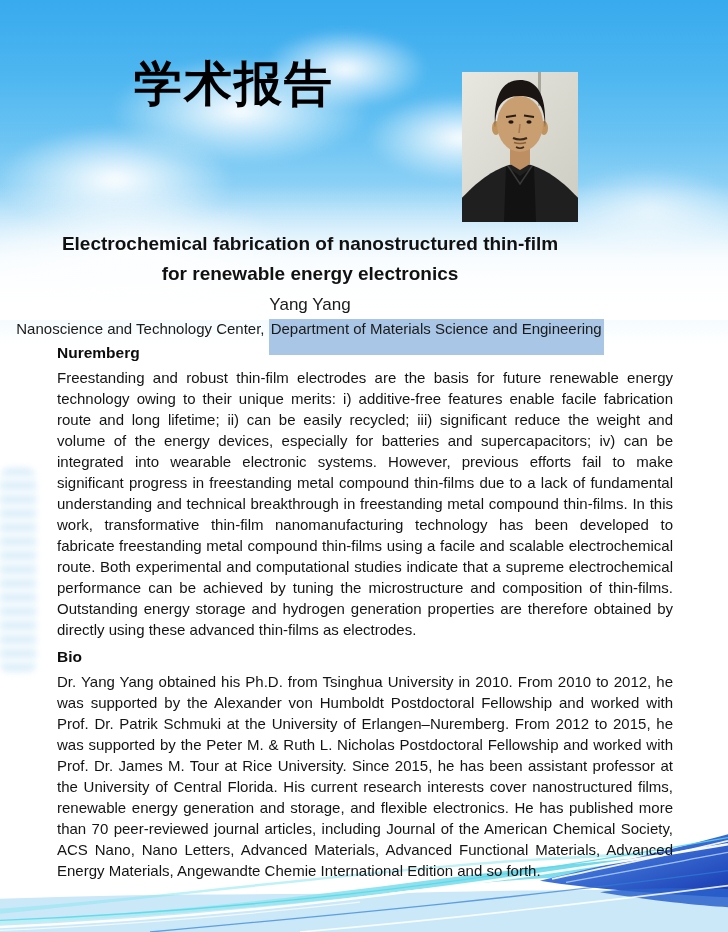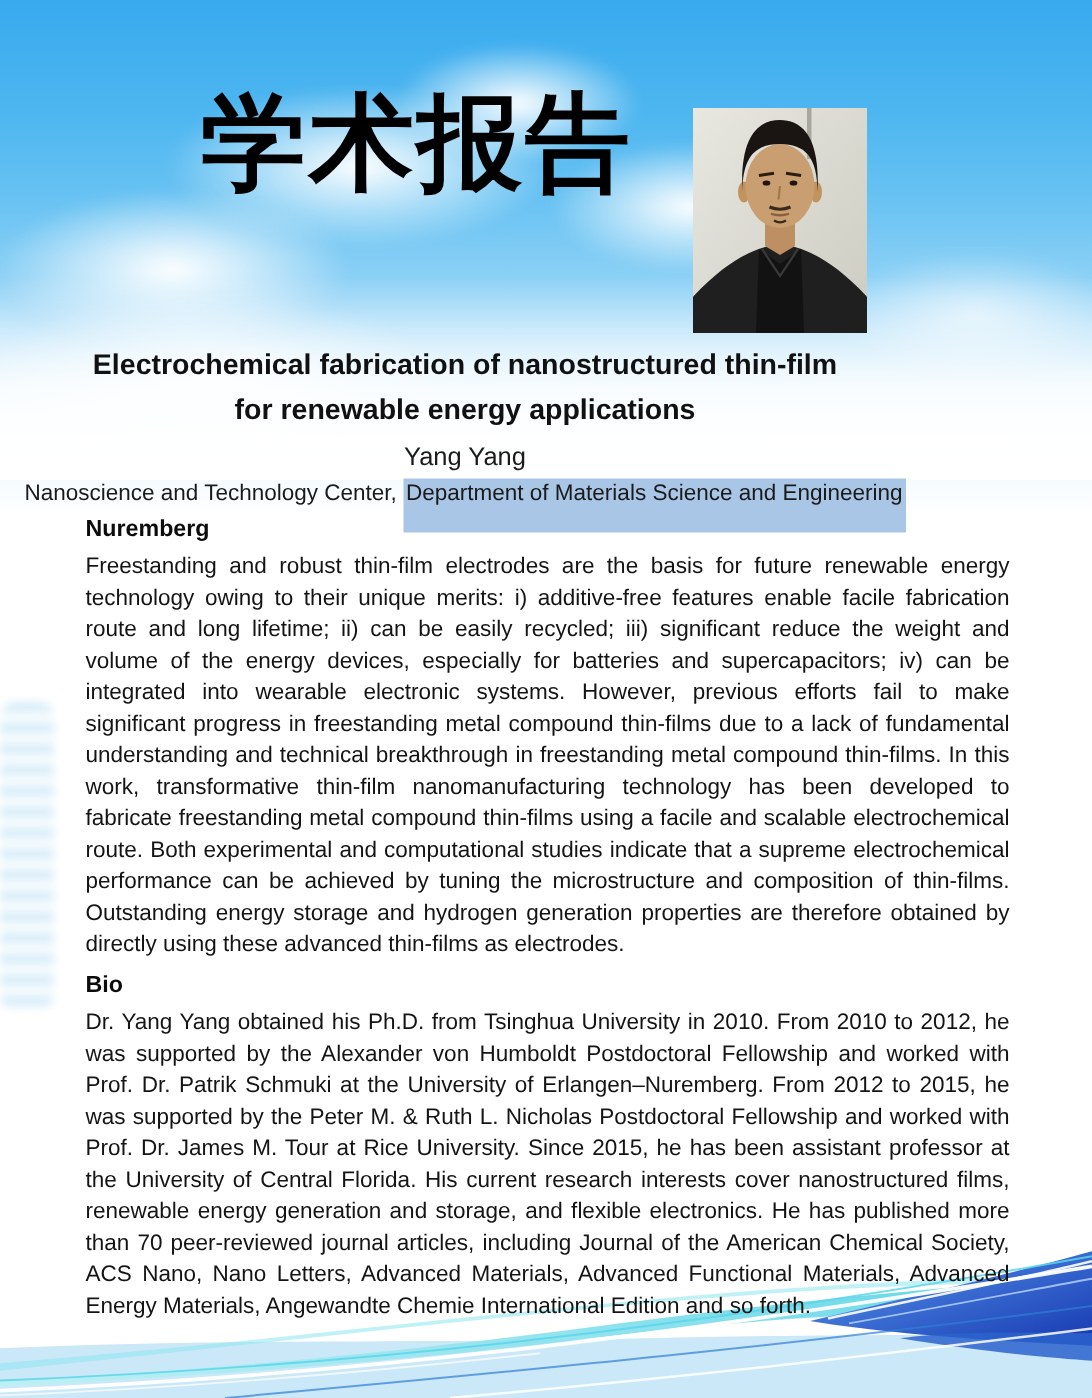--- a/index.html
+++ b/index.html
@@ -18,21 +18,21 @@
   .c4 { left:330px; top:78px;  width:260px; height:120px; }
   .c5 { left:520px; top:150px; width:260px; height:120px; opacity:.65; }
   .c6 { left:-70px; top:175px; width:420px; height:150px; opacity:.85; }
   .haze { position:absolute; left:0; top:185px; width:728px; height:135px;
     background:linear-gradient(180deg, rgba(255,255,255,0), rgba(255,255,255,.85) 55%, #fff 95%);
     pointer-events:none; }
   .edge-texture { position:absolute; left:0; top:468px; width:36px; height:205px;
     background:repeating-linear-gradient(180deg, rgba(120,190,235,.28) 0 7px, rgba(205,238,250,.16) 7px 14px);
     filter:blur(3px); border-radius:10px; pointer-events:none; }
 
-  .title-cn { position:absolute; left:134px; top:60px; font-size:70px; line-height:1;
+  .title-cn { position:absolute; left:134px; top:60px; font-size:48px; line-height:1;
     font-weight:700; color:#000; letter-spacing:2px; white-space:nowrap; }
   .info { position:absolute; left:137px; top:146px; font-size:19px; font-weight:700;
     line-height:25.5px; white-space:nowrap; }
   .info .lbl { color:#2a6fc9; }
   .info .val { color:#0a0a0a; }
 
   .photo { position:absolute; left:462px; top:72px; width:116px; height:150px; overflow:hidden; }
   .photo svg { display:block; width:100%; height:100%; }
 
   .talk { position:absolute; left:0; top:229px; width:620px; text-align:center; color:#111; }
@@ -90,21 +90,21 @@
       <ellipse cx="67" cy="50" rx="2.6" ry="1.7" fill="#201510"></ellipse>
       <path d="M58,52 L57,61" stroke="#a57848" stroke-width="1.5" fill="none"></path>
       <path d="M51,66 Q58,69 65,66" stroke="#3a2a1a" stroke-width="2" fill="none"></path>
       <path d="M52,70.5 Q58,72.5 64,70.5" stroke="#8a5f3c" stroke-width="1.5" fill="none"></path>
       <path d="M54,75 Q58,77.5 62,75" stroke="#3a2a1a" stroke-width="1.5" fill="none"></path>
     </svg>
   </div>
 
   <div class="talk">
     <div class="talk-title">Electrochemical fabrication of nanostructured thin-film</div>
-    <div class="talk-title">for renewable energy applications</div>
+    <div class="talk-title">for renewable energy electronics</div>
     <div class="speaker">Yang Yang</div>
     <div class="affiliation"><span>Nanoscience and Technology Center, </span><mark>Department of Materials Science and Engineering</mark></div>
   </div>
 
   <section class="section abstract">
     <h2>Nuremberg</h2>
     <p>Freestanding and robust thin-film electrodes are the basis for future renewable energy technology owing to their unique merits: i) additive-free features enable facile fabrication route and long lifetime; ii) can be easily recycled; iii) significant reduce the weight and volume of the energy devices, especially for batteries and supercapacitors; iv) can be integrated into wearable electronic systems. However, previous efforts fail to make significant progress in freestanding metal compound thin-films due to a lack of fundamental understanding and technical breakthrough in freestanding metal compound thin-films. In this work, transformative thin-film nanomanufacturing technology has been developed to fabricate freestanding metal compound thin-films using a facile and scalable electrochemical route. Both experimental and computational studies indicate that a supreme electrochemical performance can be achieved by tuning the microstructure and composition of thin-films. Outstanding energy storage and hydrogen generation properties are therefore obtained by directly using these advanced thin-films as electrodes.</p>
   </section>
 
   <section class="section bio">

